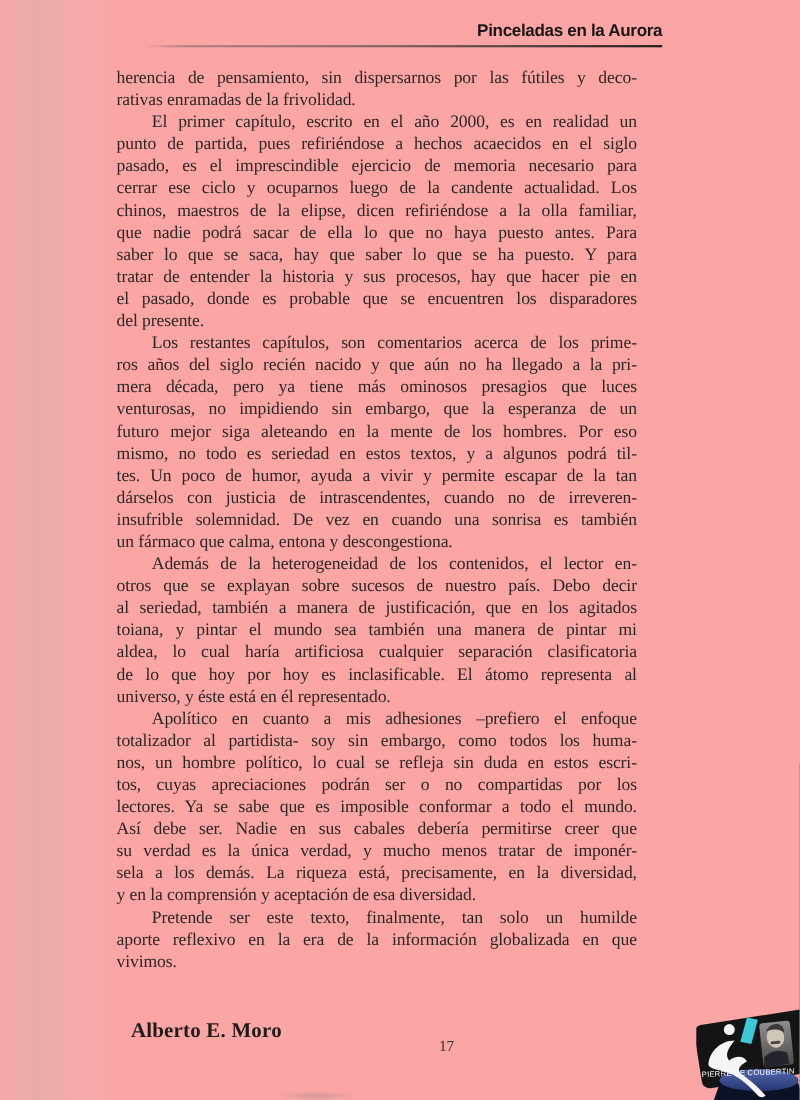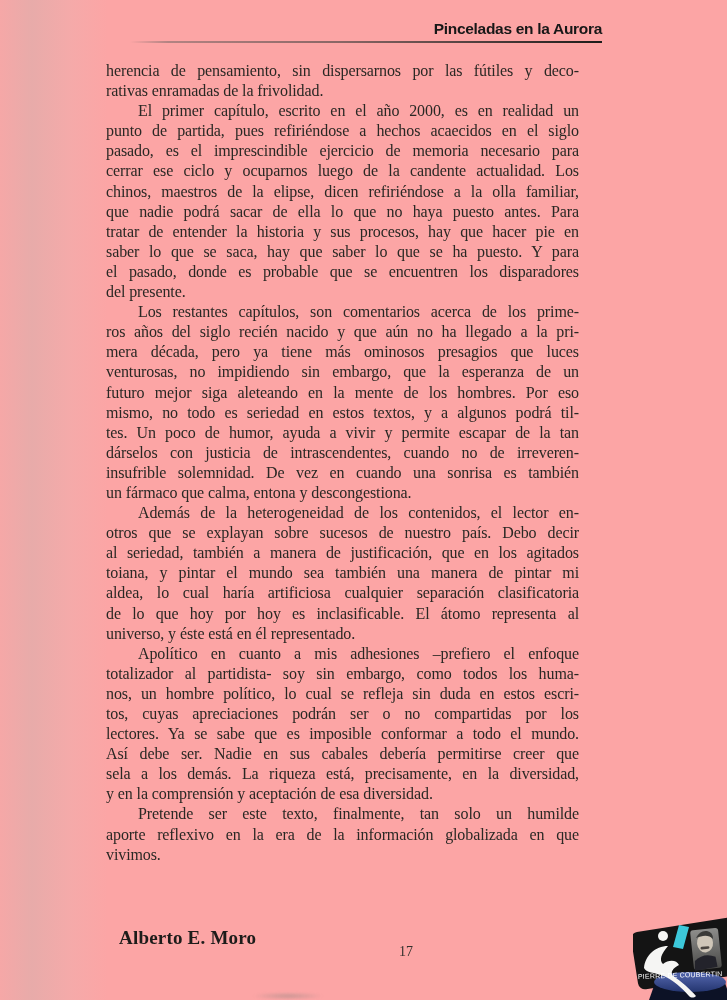--- a/index.html
+++ b/index.html
@@ -43,22 +43,22 @@
         <div class="line">herencia de pensamiento, sin dispersarnos por las fútiles y deco-</div>
         <div class="line last">rativas enramadas de la frivolidad.</div>
       </div>
       <div class="para">
         <div class="line indent">El primer capítulo, escrito en el año 2000, es en realidad un</div>
         <div class="line">punto de partida, pues refiriéndose a hechos acaecidos en el siglo</div>
         <div class="line">pasado, es el imprescindible ejercicio de memoria necesario para</div>
         <div class="line">cerrar ese ciclo y ocuparnos luego de la candente actualidad. Los</div>
         <div class="line">chinos, maestros de la elipse, dicen refiriéndose a la olla familiar,</div>
         <div class="line">que nadie podrá sacar de ella lo que no haya puesto antes. Para</div>
+        <div class="line">saber lo que se saca, hay que saber lo que se ha puesto. Y para</div>
         <div class="line">tratar de entender la historia y sus procesos, hay que hacer pie en</div>
-        <div class="line">saber lo que se saca, hay que saber lo que se ha puesto. Y para</div>
         <div class="line">el pasado, donde es probable que se encuentren los disparadores</div>
         <div class="line last">del presente.</div>
       </div>
       <div class="para">
         <div class="line indent">Los restantes capítulos, son comentarios acerca de los prime-</div>
         <div class="line">ros años del siglo recién nacido y que aún no ha llegado a la pri-</div>
         <div class="line">mera década, pero ya tiene más ominosos presagios que luces</div>
         <div class="line">venturosas, no impidiendo sin embargo, que la esperanza de un</div>
         <div class="line">futuro mejor siga aleteando en la mente de los hombres. Por eso</div>
         <div class="line">mismo, no todo es seriedad en estos textos, y a algunos podrá til-</div>
@@ -76,20 +76,21 @@
         <div class="line">de lo que hoy por hoy es inclasificable. El átomo representa al</div>
         <div class="line last">universo, y éste está en él representado.</div>
       </div>
       <div class="para">
         <div class="line indent">Apolítico en cuanto a mis adhesiones –prefiero el enfoque</div>
         <div class="line">totalizador al partidista- soy sin embargo, como todos los huma-</div>
         <div class="line">nos, un hombre político, lo cual se refleja sin duda en estos escri-</div>
         <div class="line">tos, cuyas apreciaciones podrán ser o no compartidas por los</div>
         <div class="line">lectores. Ya se sabe que es imposible conformar a todo el mundo.</div>
         <div class="line">Así debe ser. Nadie en sus cabales debería permitirse creer que</div>
+        <div class="line">su verdad es la única verdad, y mucho menos tratar de imponér-</div>
         <div class="line">sela a los demás. La riqueza está, precisamente, en la diversidad,</div>
         <div class="line last">y en la comprensión y aceptación de esa diversidad.</div>
       </div>
       <div class="para">
         <div class="line indent">Pretende ser este texto, finalmente, tan solo un humilde</div>
         <div class="line">aporte reflexivo en la era de la información globalizada en que</div>
         <div class="line last">vivimos.</div>
       </div>
     </div>
 

